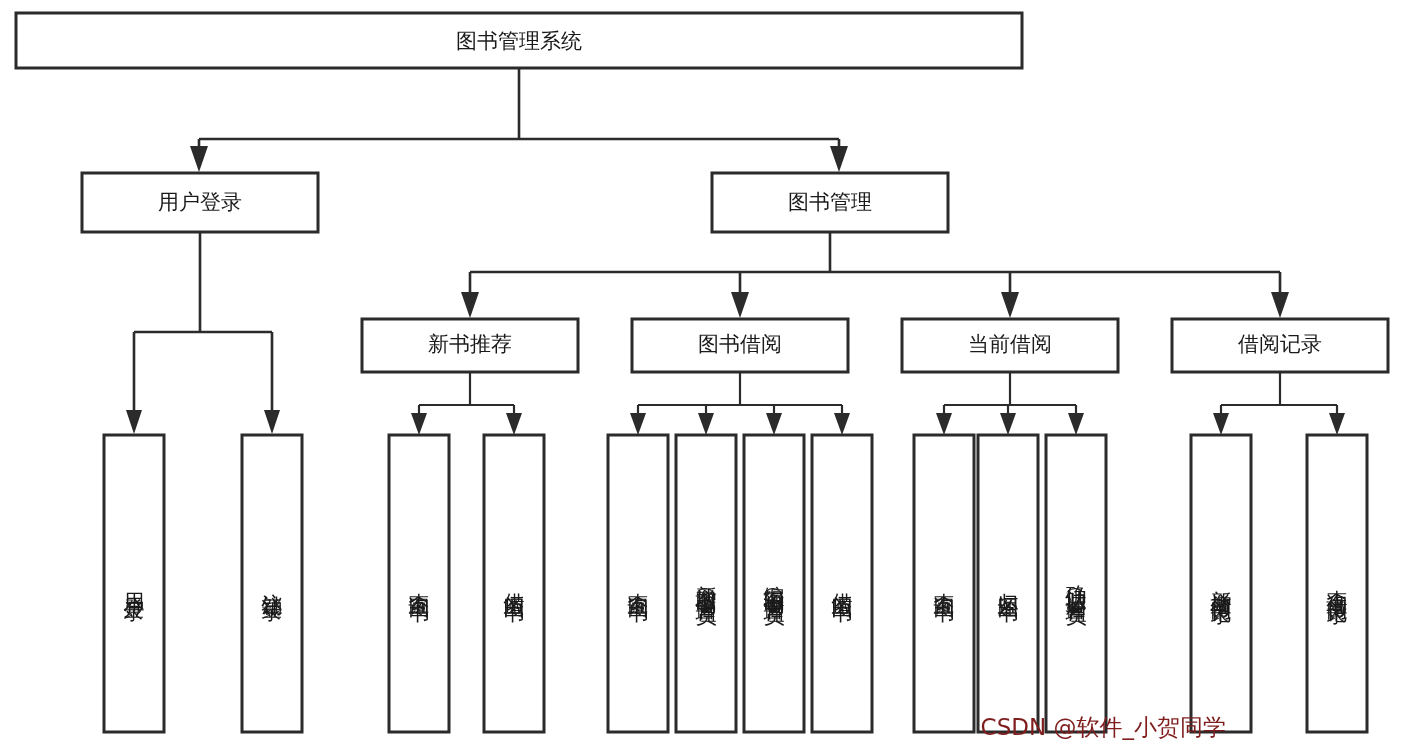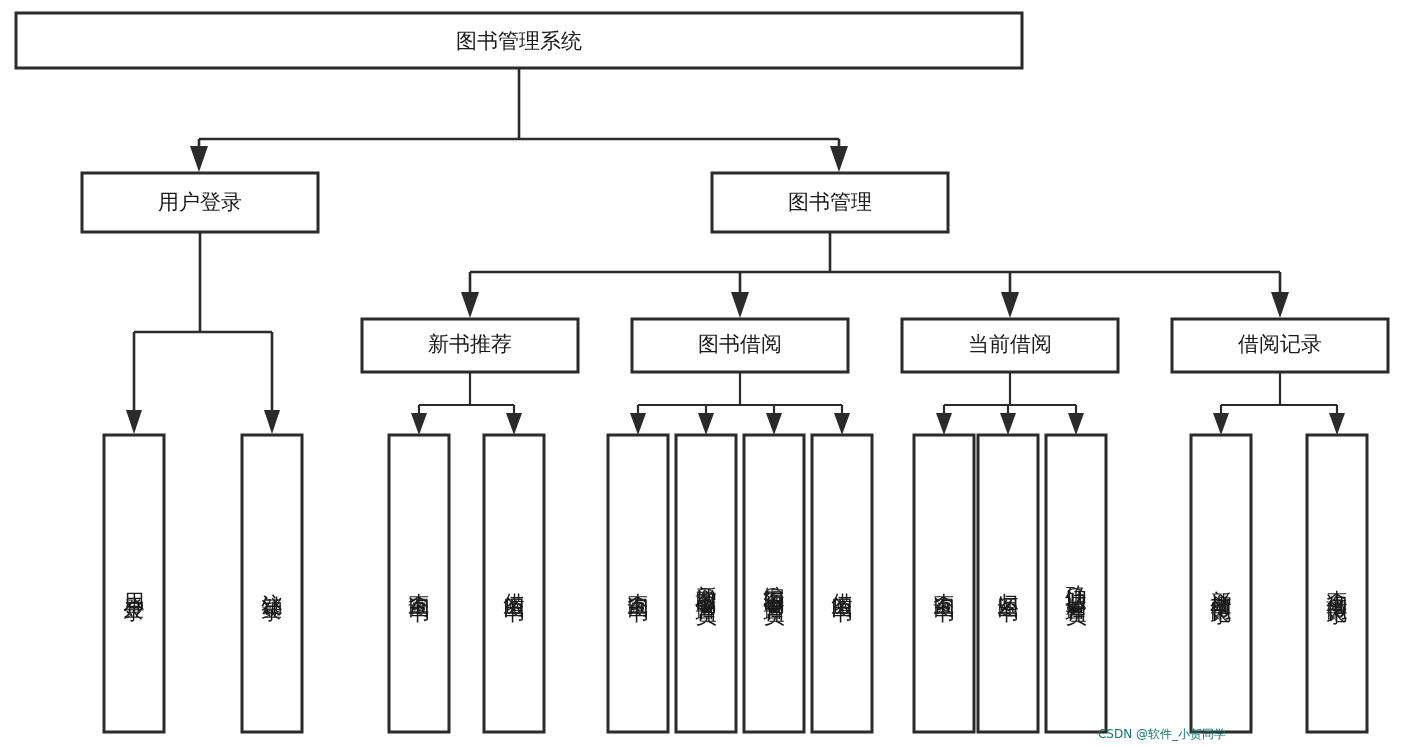--- a/index.html
+++ b/index.html
@@ -57,22 +57,22 @@
     writing-mode: vertical-rl;
     text-orientation: upright;
     letter-spacing: 3px;
     text-anchor: middle;
   }
   .watermark {
     position: absolute;
     right: 10px;
     bottom: 4px;
     font-family: "DejaVu Sans", "Liberation Sans", sans-serif;
-    font-size: 12px;
-    color: #0f766e;
+    font-size: 23px;
+    color: #7f1d1d;
     white-space: nowrap;
     pointer-events: none;
   }
 </style>
 </head>
 <body>
 
 <div id="diagram-root">
 
   <svg class="flow" viewBox="0 0 1405 747" xmlns="http://www.w3.org/2000/svg">

